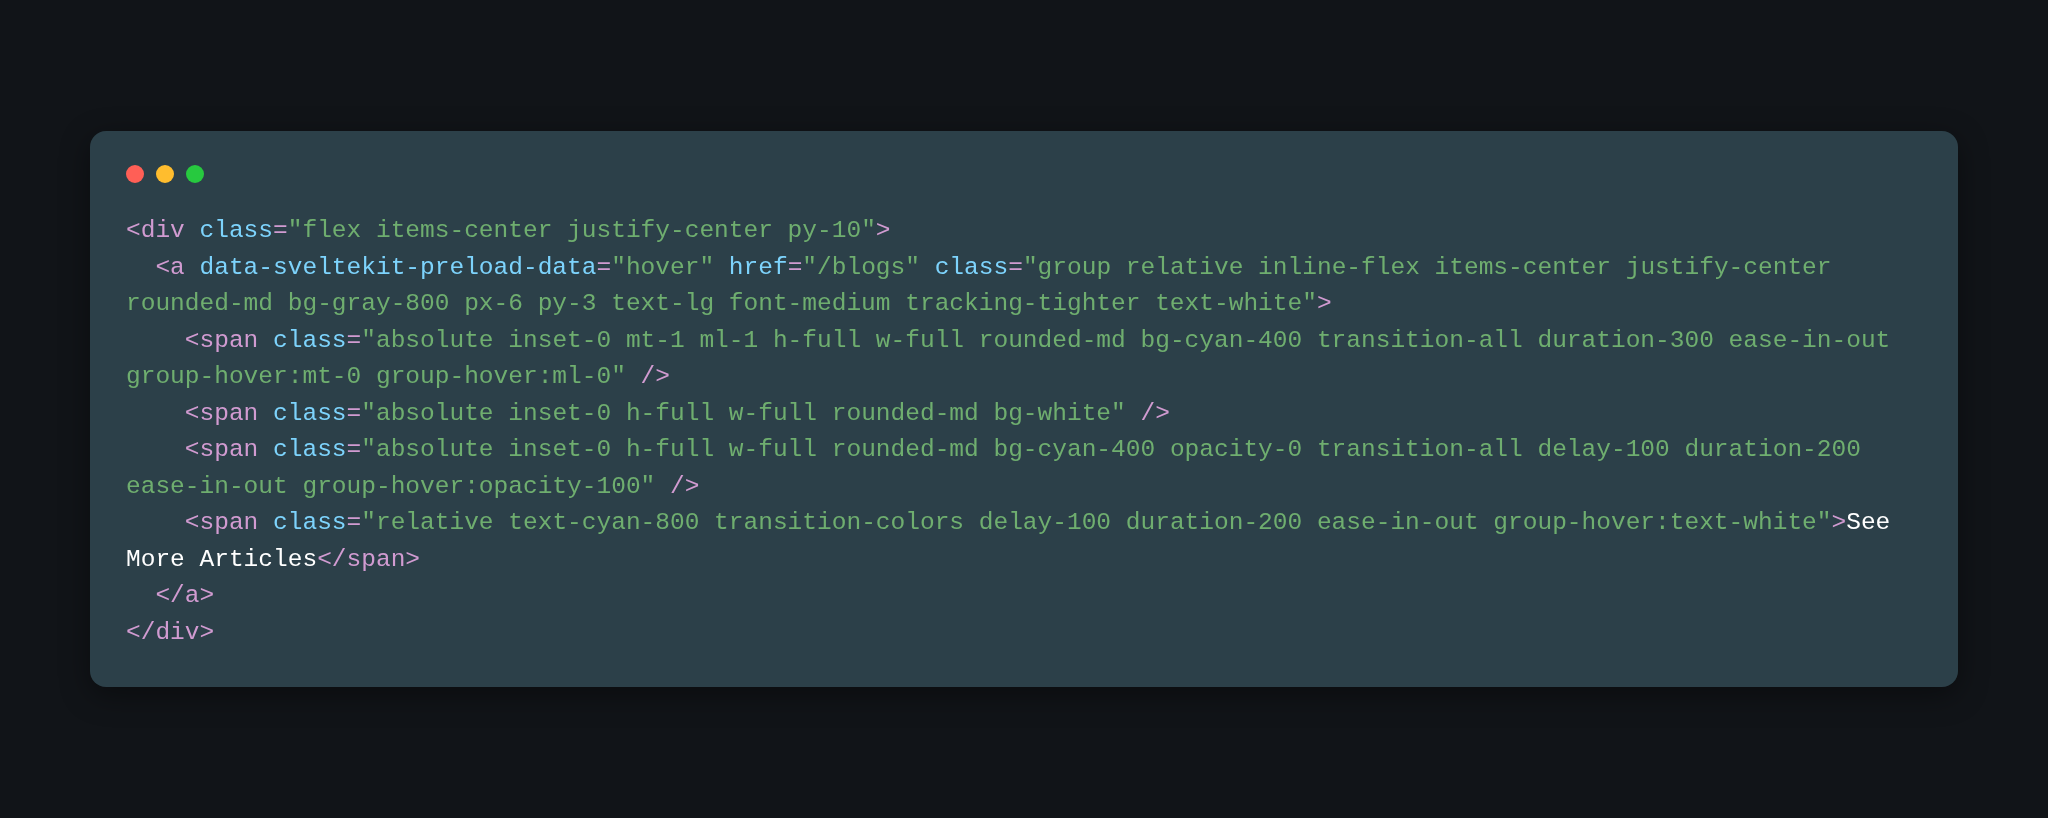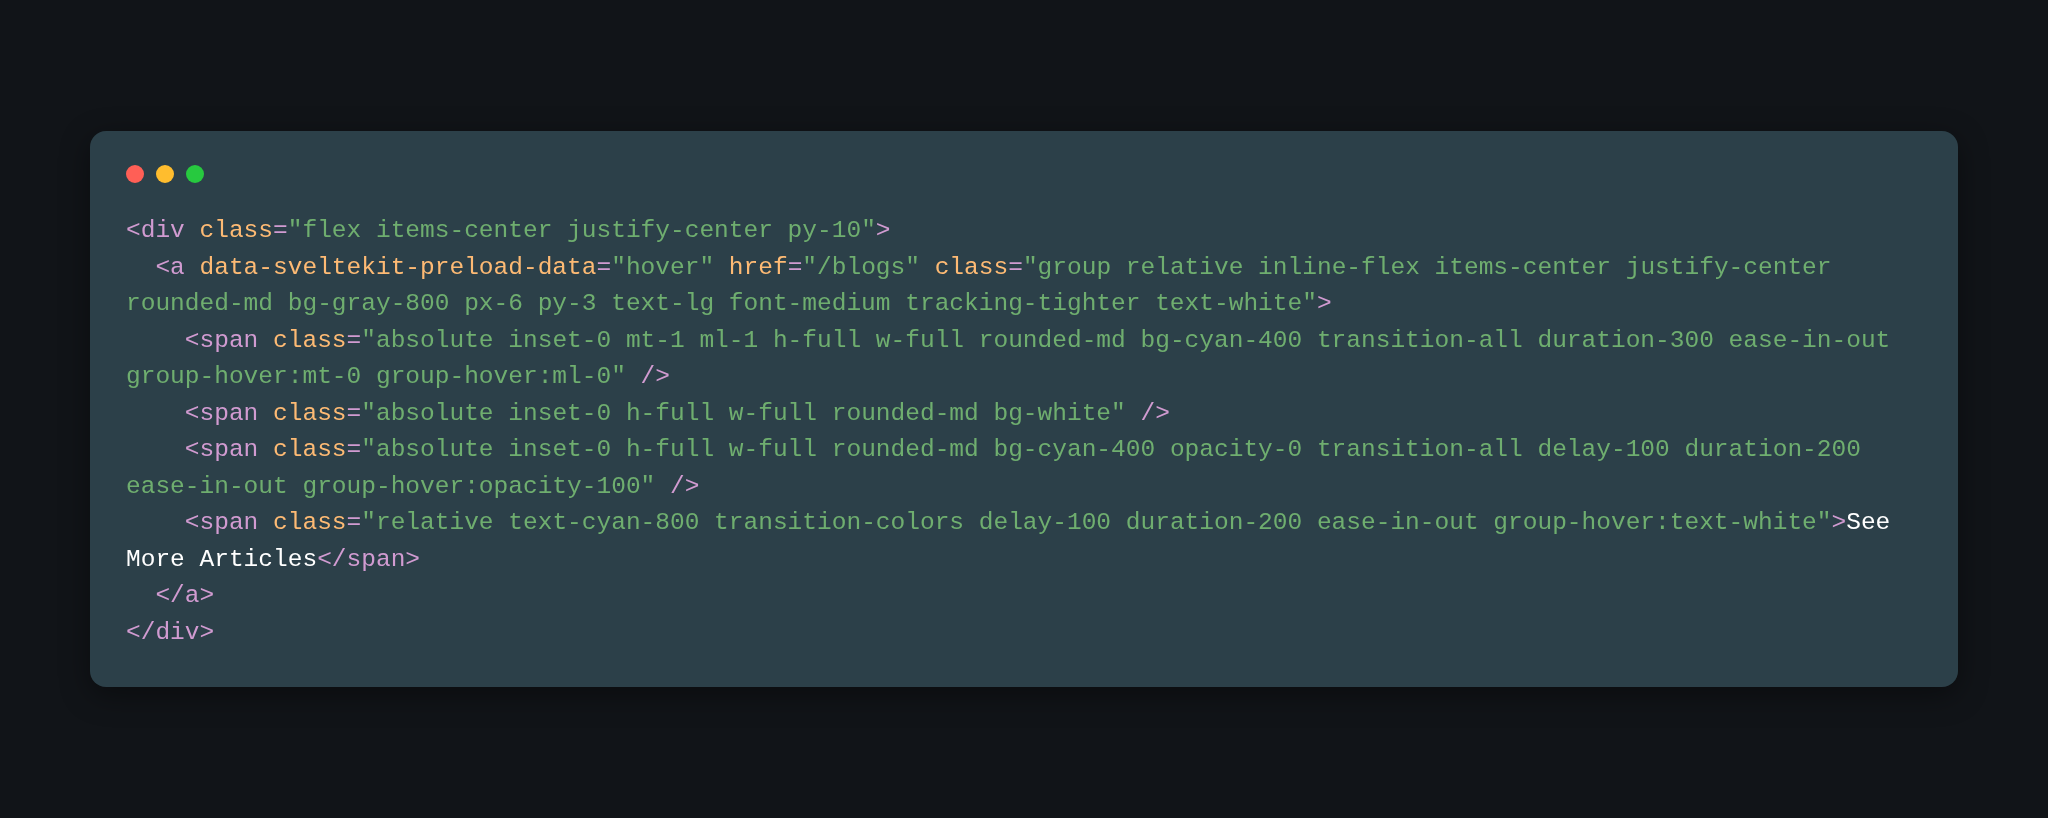--- a/index.html
+++ b/index.html
@@ -34,21 +34,21 @@
   .dot.green  { background: #27c93f; }
   pre.code {
     font-family: inherit;
     font-size: 24.5px;
     line-height: 1.49;
     white-space: pre-wrap;
     word-break: break-word;
     color: #e6e6e6;
   }
   .tag   { color: #d19bd1; } 
-  .attr  { color: #fdba74; } 
+  .attr  { color: #7dd3fc; } 
   .str   { color: #6fae6f; } 
   .text  { color: #ffffff; } 
 </style>
 </head>
 <body>
 
 <div class="window">
   <div class="traffic-lights">
     <span class="dot red"></span>
     <span class="dot yellow"></span>

